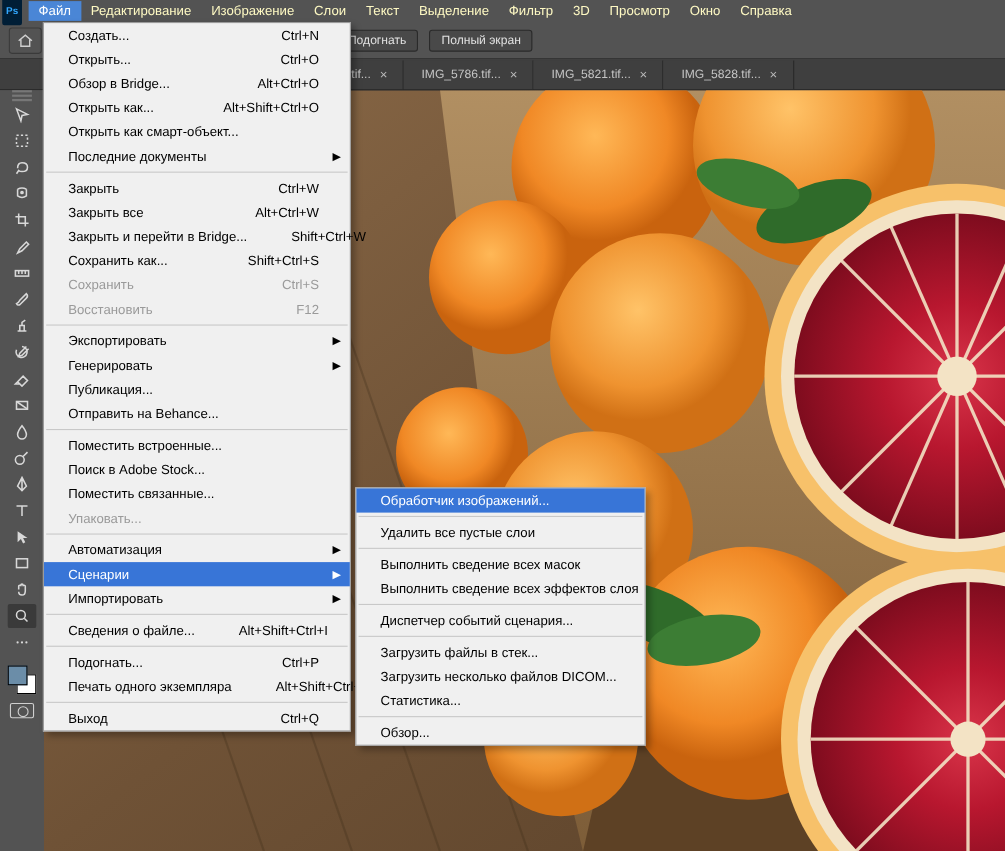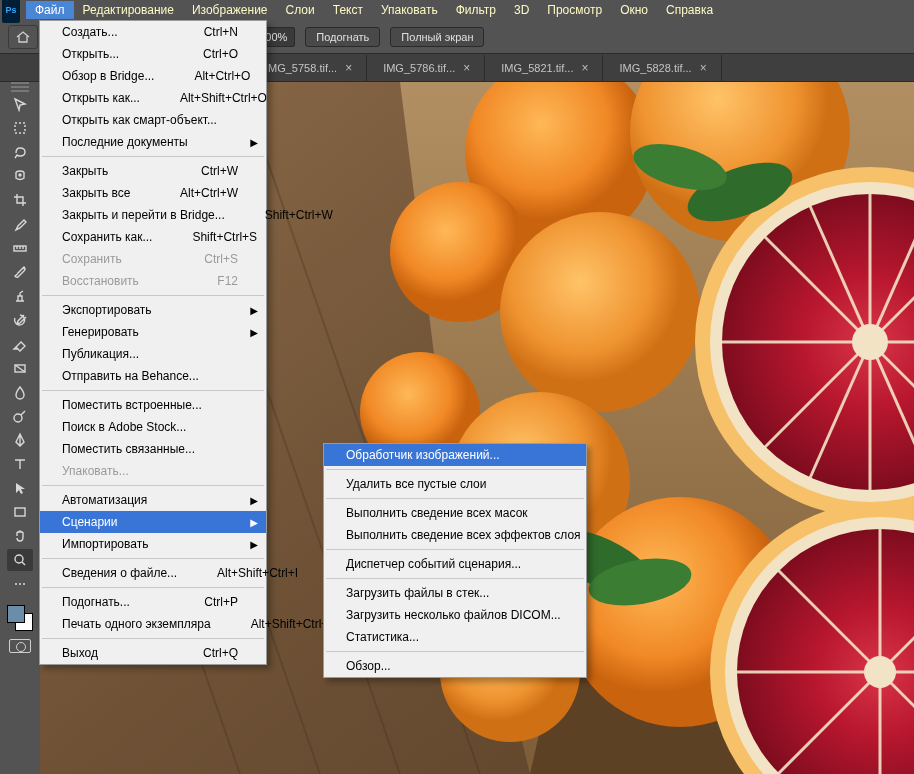--- a/index.html
+++ b/index.html
@@ -42,38 +42,38 @@
 
   
   .dropdown { position:absolute; background:#f0f0f0; border:1px solid #9b9b9b; box-shadow: 4px 4px 6px rgba(0,0,0,0.3); color:#000; font-size:12px; }
   .dropdown .mi { height:22px; display:flex; align-items:center; padding:0 28px 0 22px; white-space:nowrap; position:relative;}
   .dropdown .mi.highlight { background:#3875d7; color:#fff; }
   .dropdown .mi.disabled { color:#9a9a9a; }
   .dropdown .mi .shortcut { margin-left:auto; padding-left:40px; }
   .dropdown .mi .arrow { position:absolute; right:8px; font-size:10px;}
   .dropdown .sep { height:1px; background:#c8c8c8; margin:3px 2px;}
 
-  .menu-file { left:39px; top:20px; width:228px; }
+  .menu-file { left:39px; top:20px; width:280px; }
   .menu-scripts { left:323px; top:443px; width:264px; }
 
   
   .fruit-svg { width:100%; height:100%; display:block; }
 </style>
 </head>
 <body>
 
 <div class="menubar">
   <div class="ps-logo">Ps</div>
   <div id="menubar-items" style="display: flex;">
       <div class="menubar-item active">Файл</div>
       <div class="menubar-item">Редактирование</div>
       <div class="menubar-item">Изображение</div>
       <div class="menubar-item">Слои</div>
       <div class="menubar-item">Текст</div>
-      <div class="menubar-item">Упаковать</div>
+      <div class="menubar-item">Выделение</div>
       <div class="menubar-item">Фильтр</div>
       <div class="menubar-item">3D</div>
       <div class="menubar-item">Просмотр</div>
       <div class="menubar-item">Окно</div>
       <div class="menubar-item">Справка</div>
     </div>
 </div>
 
 <div class="options-bar">
   <div class="options-home">

